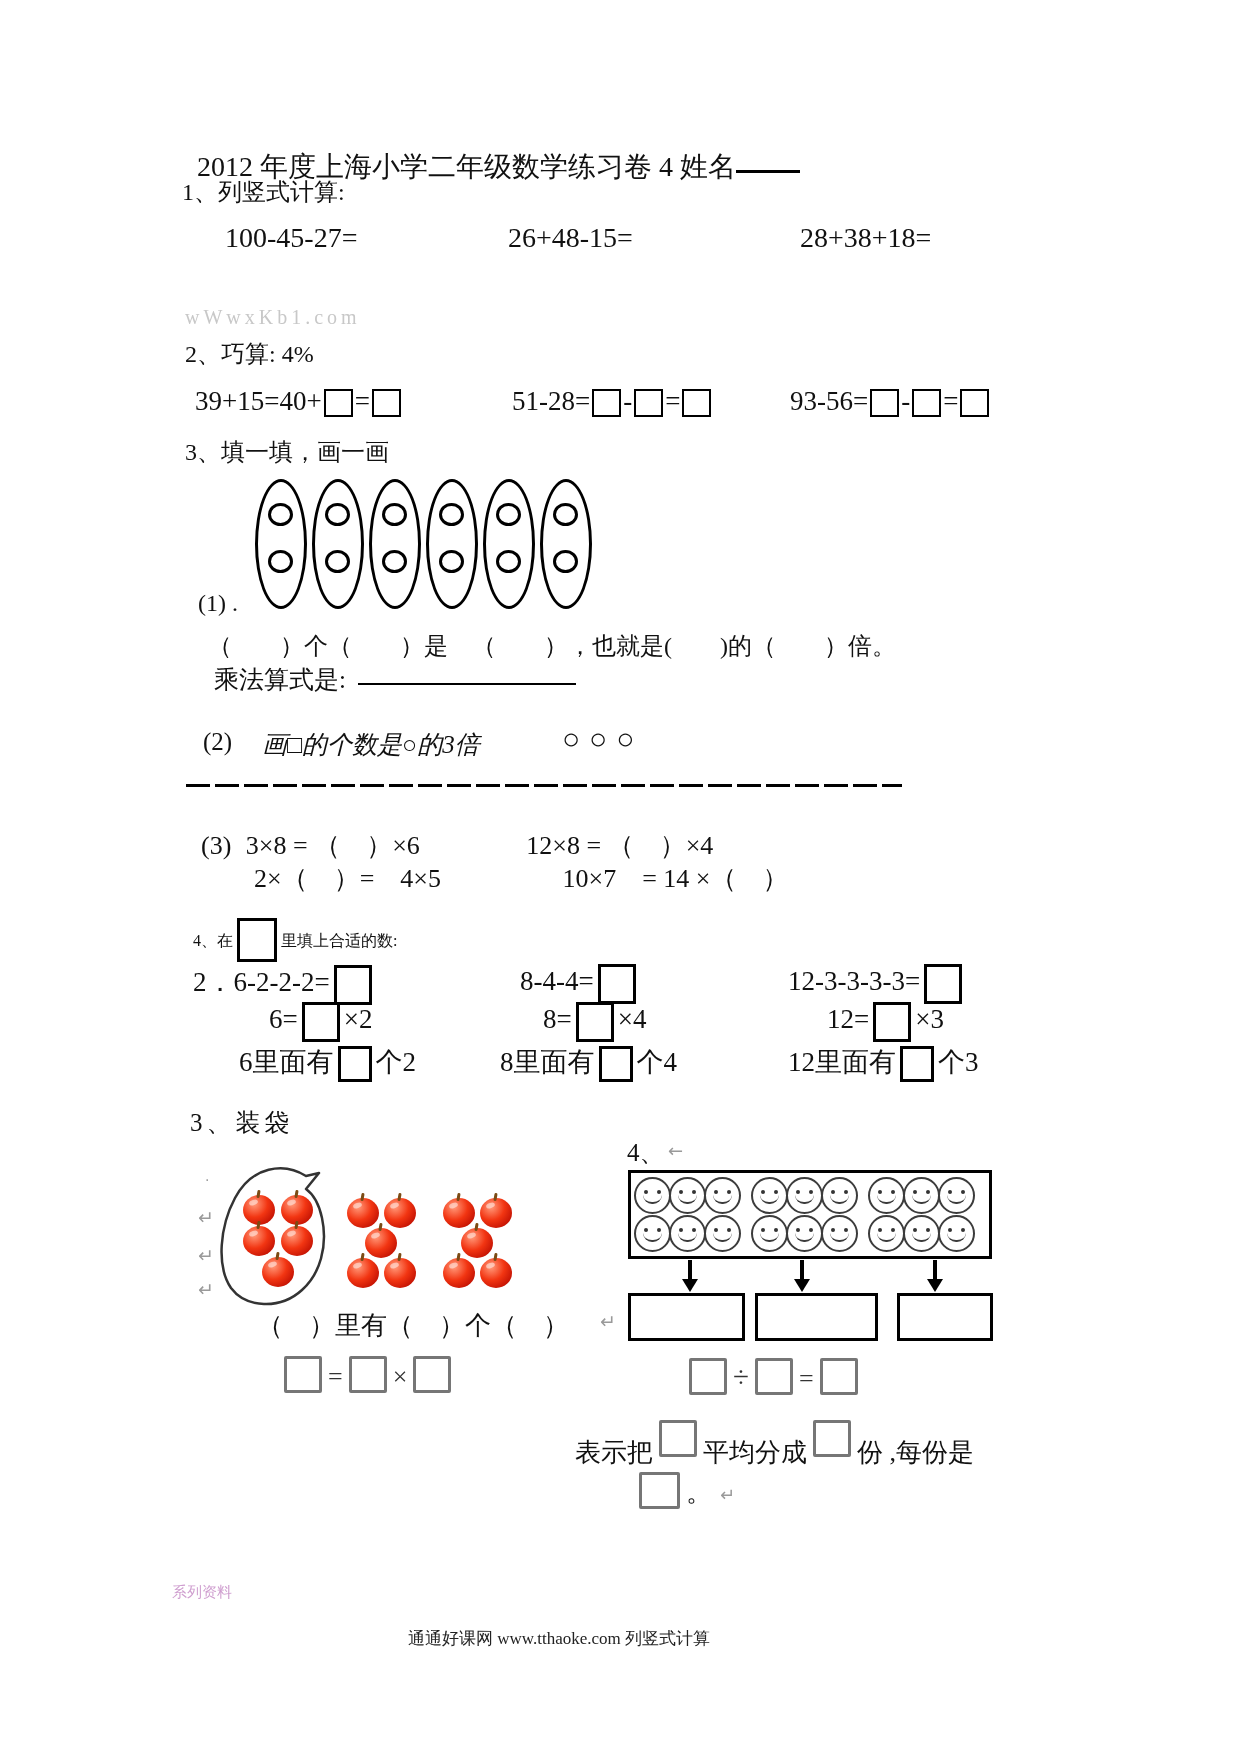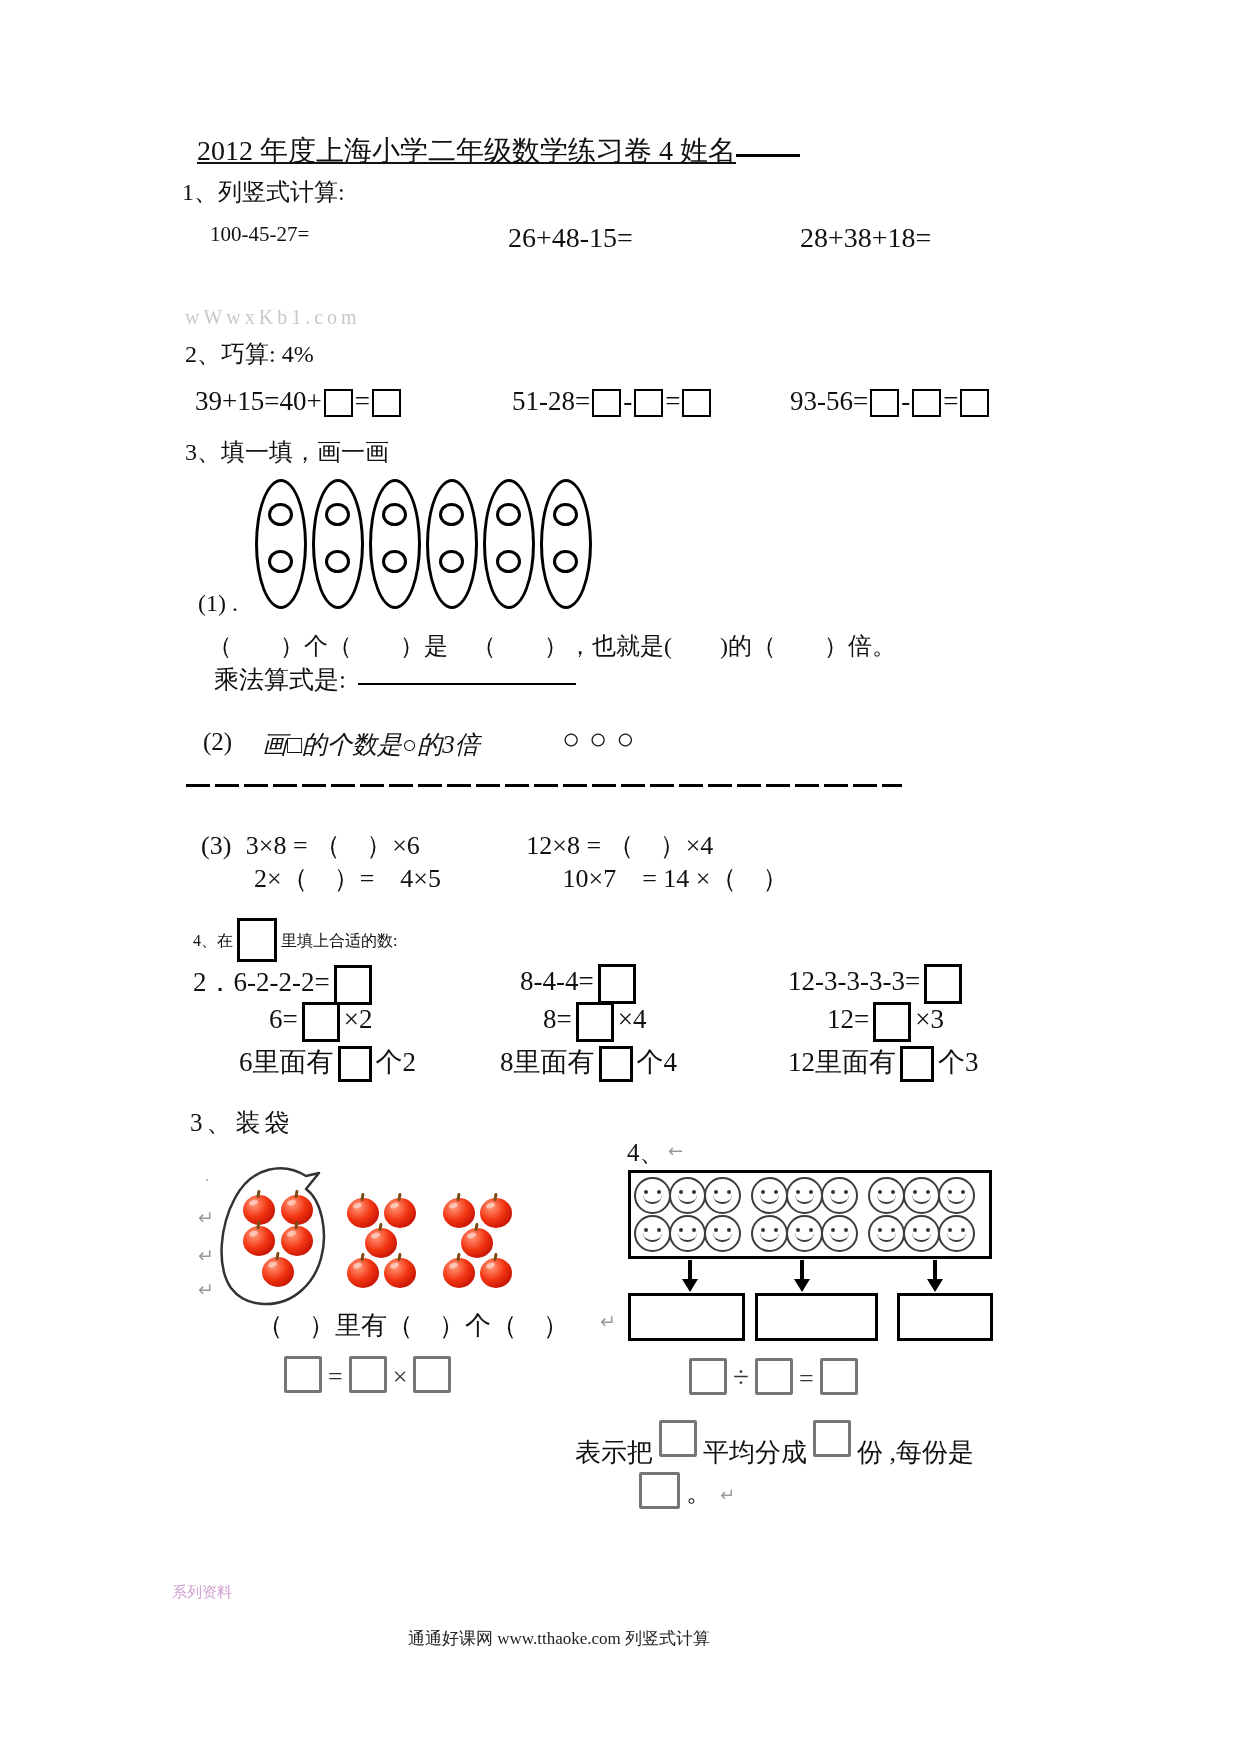--- a/index.html
+++ b/index.html
@@ -43,26 +43,26 @@
   .bbox{position:absolute;border:3px solid #000;box-sizing:border-box;background:#fff;}
   .rmark{position:absolute;color:#9a9a9a;font-family:"DejaVu Sans",sans-serif;}
   .watermark{color:#c8c8c8;letter-spacing:4px;}
   .pinknote{color:#cf9ecf;}
 </style>
 </head>
 <body>
 
 <div class="page">
 
-  <div class="abs" style="left:197px;top:132px;font-size:28px;text-decoration:underline;">
+  <div class="abs" style="left:197px;top:148px;font-size:28px;">
     <span>2012 年度上海小学二年级数学练习卷 4 姓名</span><span class="name-line"></span>
   </div>
 
   <div class="abs" style="left:182px;top:176px;font-size:24px;">1、列竖式计算:</div>
-  <div class="abs" style="left:210px;top:222px;font-size:21px;font-family:Liberation Serif, serif;">100-45-27=</div>
+  <div class="abs" style="left:225px;top:222px;font-size:28px;font-family:Liberation Serif, serif;">100-45-27=</div>
   <div class="abs" style="left:508px;top:222px;font-size:28px;">26+48-15=</div>
   <div class="abs" style="left:800px;top:222px;font-size:28px;">28+38+18=</div>
 
   <div class="abs watermark" style="left:185px;top:306px;font-size:20px;">wWwxKb1.com</div>
 
   <div class="abs" style="left:185px;top:338px;font-size:24px;">2、巧算: 4%</div>
   <div class="abs" style="left:195px;top:386px;font-size:27px;">
     <span>39+15=40+</span><span class="sq"></span><span>=</span><span class="sq"></span>
   </div>
   <div class="abs" style="left:512px;top:386px;font-size:27px;">

